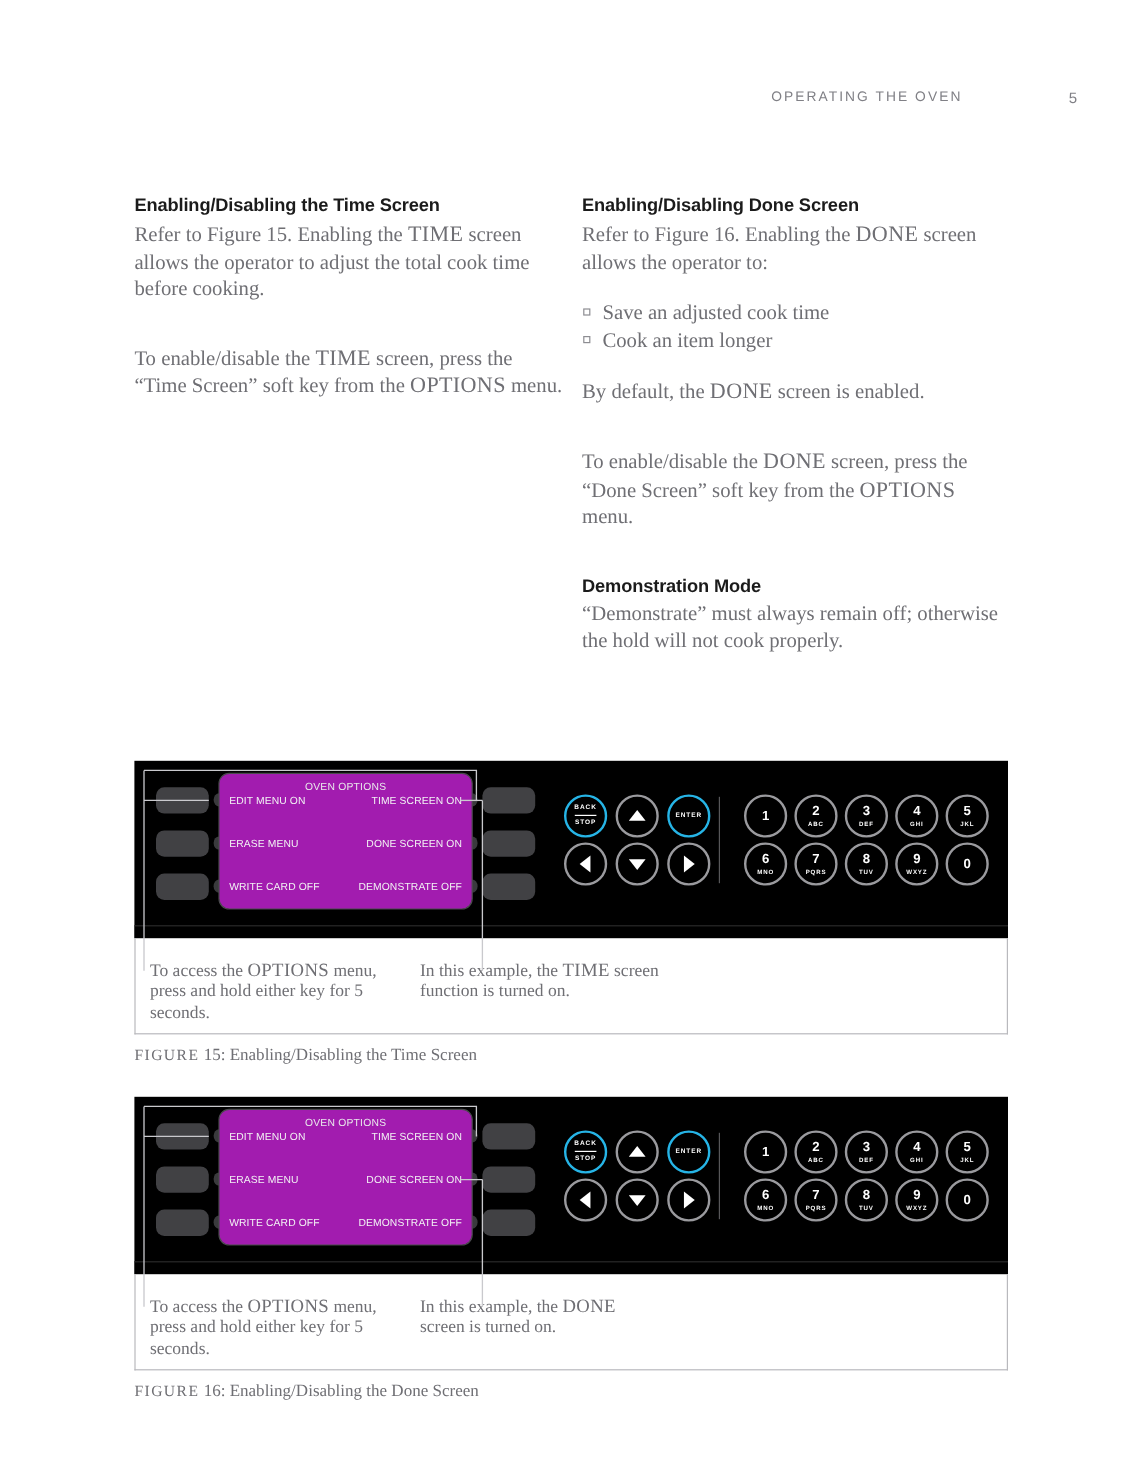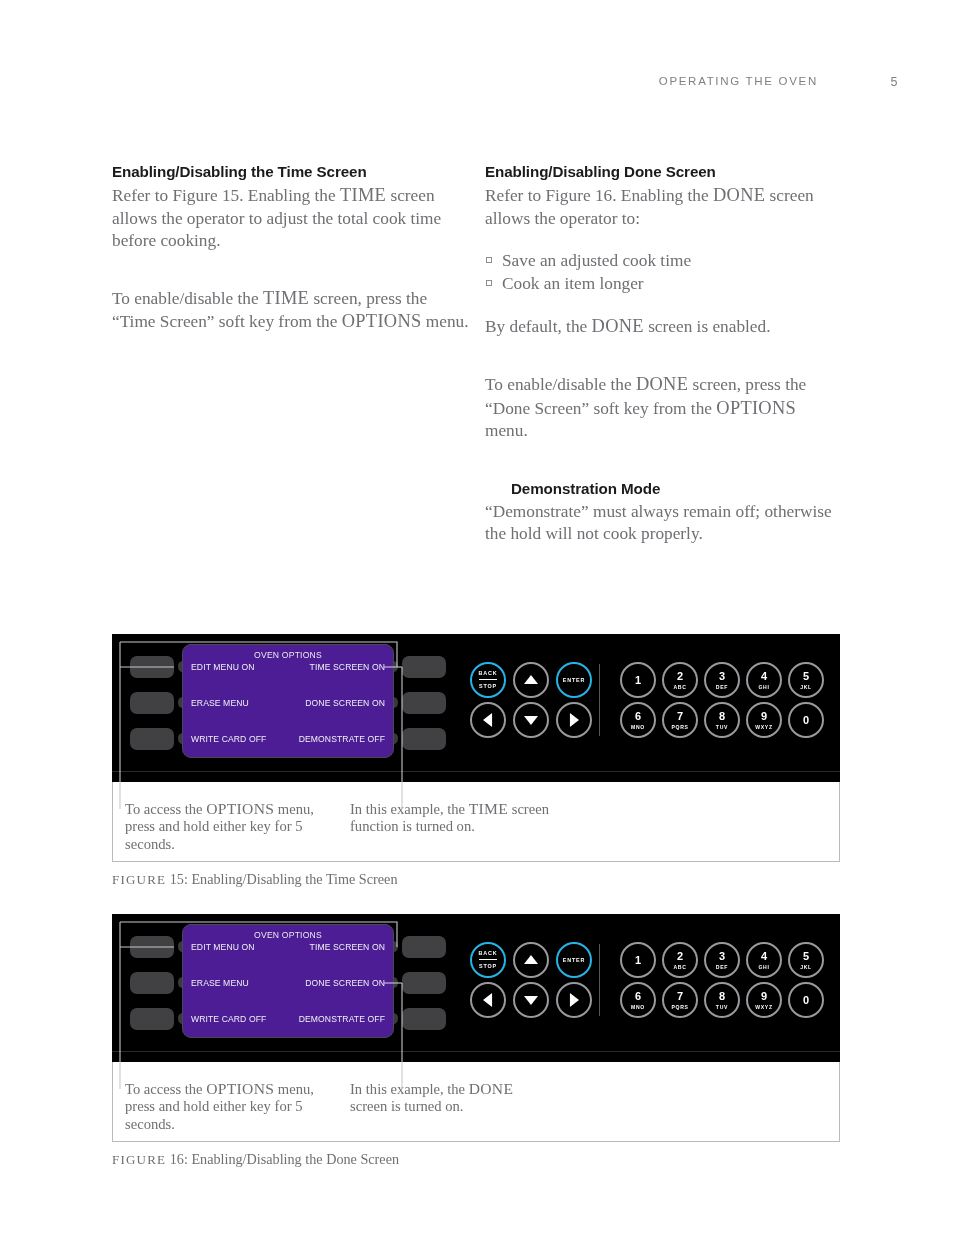--- a/index.html
+++ b/index.html
@@ -19,21 +19,21 @@
   
   .page-header {
     position: absolute;
     top: 75px;
     left: 110px;
     right: 56px;
     height: 20px;
   }
   .header-title {
     position: absolute;
-    right: 80px;
+    right: 96px;
     top: 0;
     font-family: "Liberation Sans", sans-serif;
     font-size: 11.5px;
     letter-spacing: 1.7px;
     color: #808086;
     white-space: nowrap;
   }
   .header-pageno {
     position: absolute;
     right: 0;
@@ -54,21 +54,21 @@
   .col-right { left: 485px; }
 
   h2.sec-title {
     margin: 0 0 4px 0;
     font-family: "Liberation Sans", sans-serif;
     font-size: 15.2px;
     font-weight: bold;
     color: #1b1b1b;
     letter-spacing: -0.1px;
   }
-  h2.sec-title.spaced { margin-top: 37px; margin-left: 26px; }
+  h2.sec-title.spaced { margin-top: 37px; }
 
   p.body {
     margin: 0;
     font-size: 17.3px;
     line-height: 22.6px;
     color: #6f6f74;
   }
   p.body + p.body { margin-top: 34px; }
   p.body.tight { margin-top: 20px; }
 
@@ -157,21 +157,21 @@
 
   
   .screen {
     position: absolute;
     left: 70px;
     top: 10px;
     width: 210px;
     height: 112px;
     border: 1px solid #4a4a4d;
     border-radius: 9px;
-    background: #4c1d95;
+    background: #a21caf;
   }
   .screen-title {
     position: absolute;
     top: 5px;
     left: 0; right: 0;
     text-align: center;
     font-family: "Liberation Sans", sans-serif;
     font-size: 8.6px;
     color: #e9e9ec;
     letter-spacing: 0.2px;

